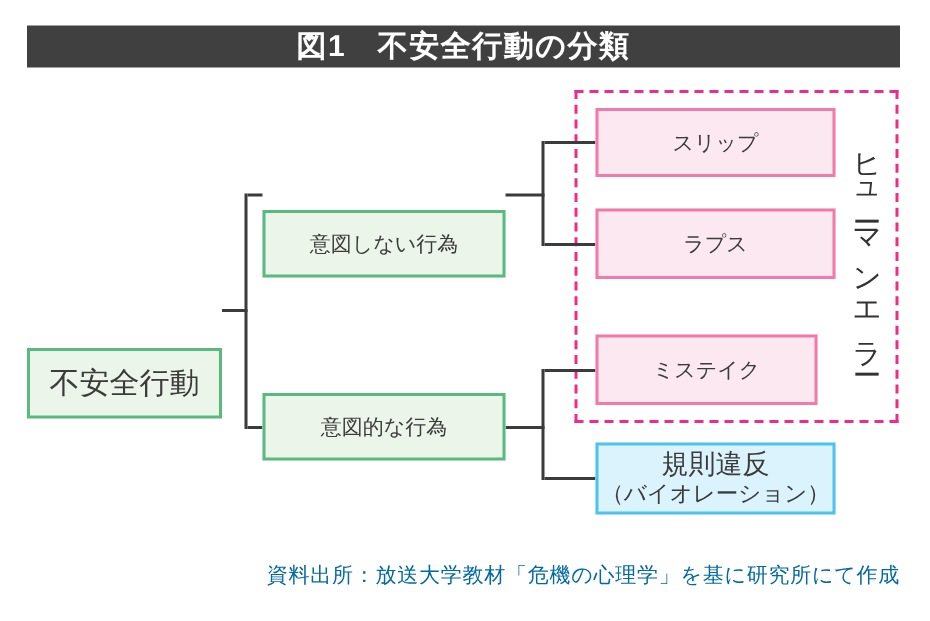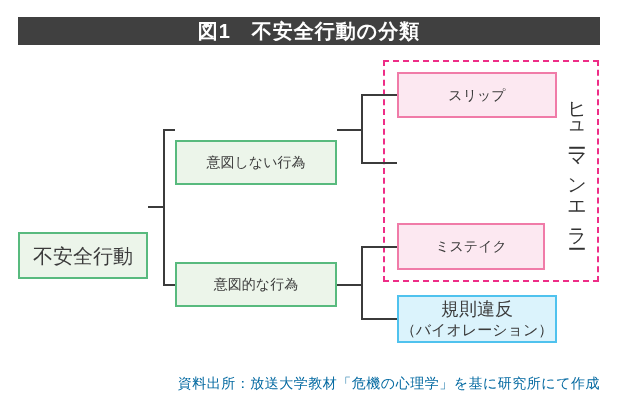--- a/index.html
+++ b/index.html
@@ -85,20 +85,23 @@
   </div>
 
   <div class="box green f19" style="left:175px;top:262px;width:162px;height:45px;">
     <span>意図的な行為</span>
   </div>
 
   <div class="box pink f19" style="left:397px;top:72px;width:160px;height:46px;">
     <span>スリップ</span>
   </div>
 
+  <div class="box pink f19" style="left:397px;top:139px;width:160px;height:47px;">
+    <span>ラプス</span>
+  </div>
 
   <div class="box pink f19" style="left:397px;top:223px;width:148px;height:47px;">
     <span>ミステイク</span>
   </div>
 
   <div class="box blue vio" style="left:397px;top:295px;width:160px;height:48px;">
     <span>
       <span class="l1">規則違反</span>
       <span class="l2">（バイオレーション）</span>
     </span>

